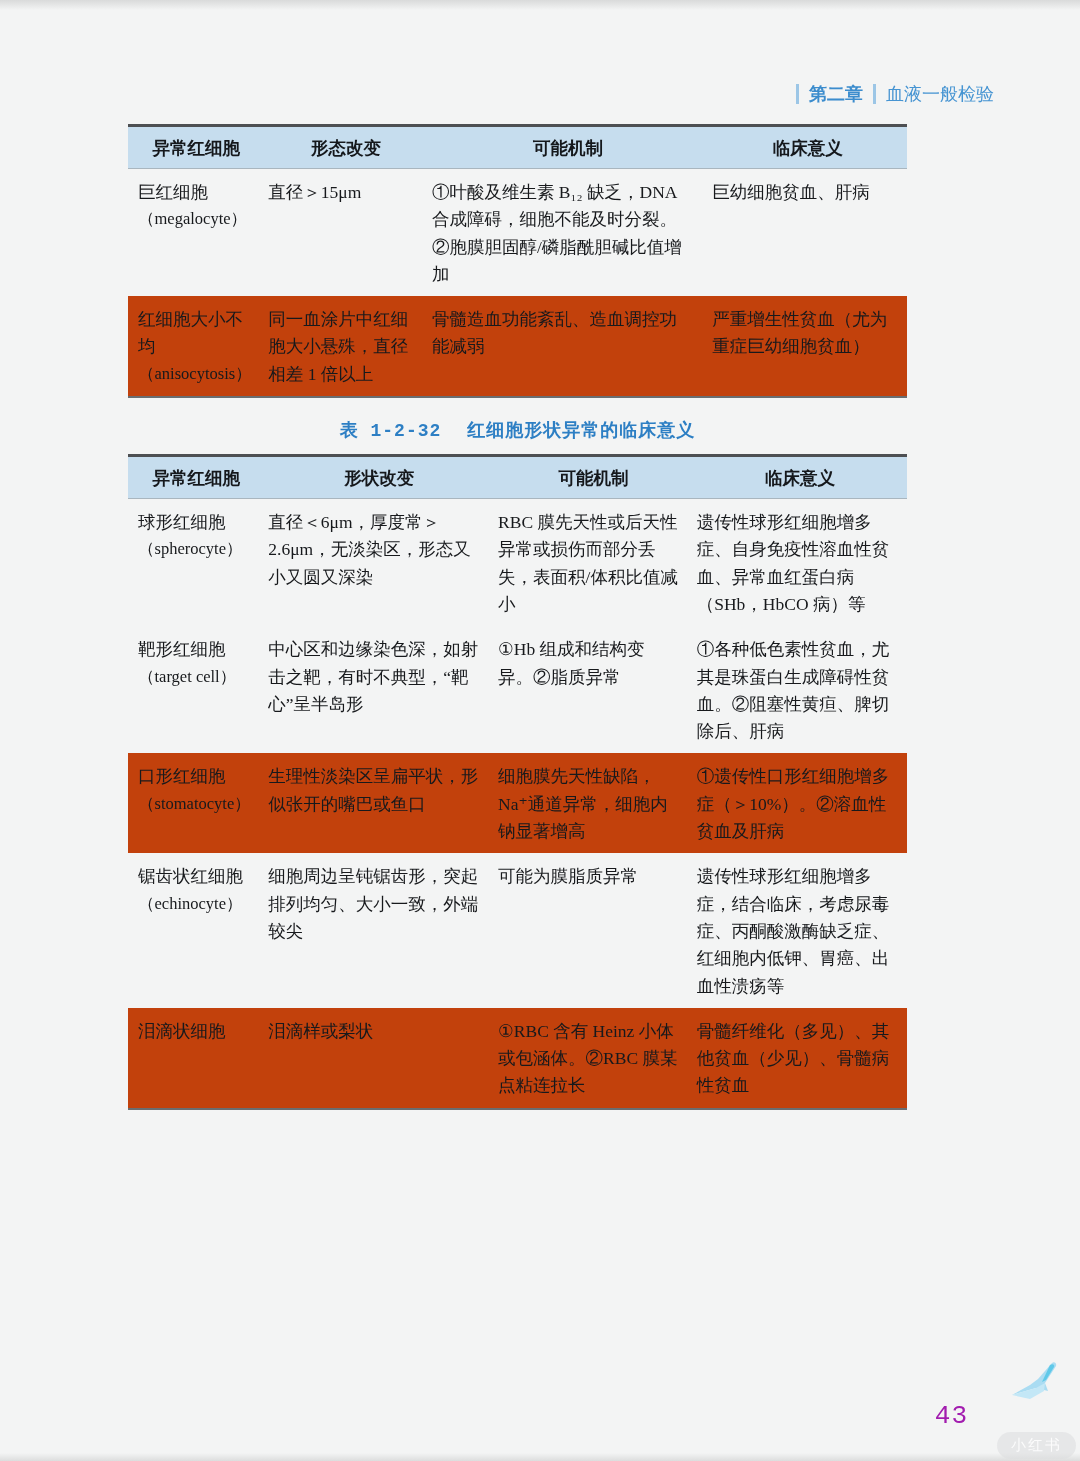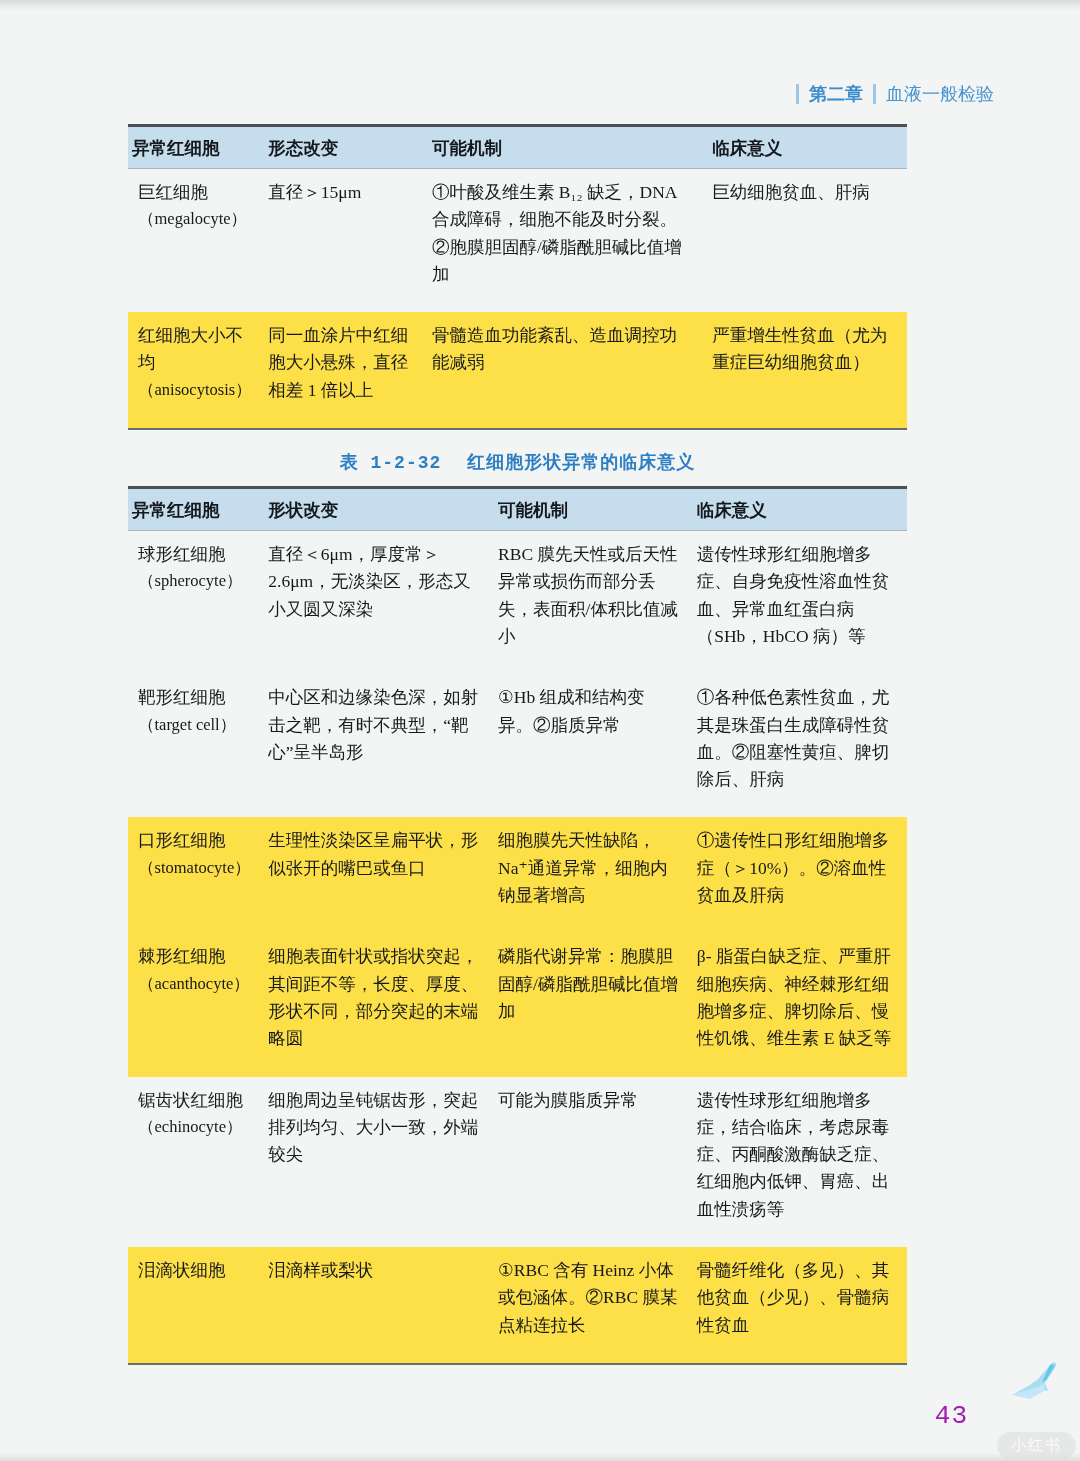--- a/index.html
+++ b/index.html
@@ -31,29 +31,29 @@
     padding-right:36px;margin-bottom:5px;letter-spacing:2px;
   }
   table{border-collapse:collapse;width:100%;table-layout:fixed;}
   .data-table{
     border-top:3px solid #4d4f52;
     border-bottom:2px solid #6a6d70;
   }
   thead th{
     background:#c6ddee;
     font-weight:bold;font-size:17.5px;color:#15181c;
-    padding:9px 4px 8px 4px;text-align:left;
+    padding:9px 4px 8px 4px;text-align:center;
     border-bottom:1px solid #a9b6bf;
   }
   tbody td{
     vertical-align:top;font-size:17.5px;line-height:1.56;
-    padding:10px 14px 24px 4px;color:#17191c;
+    padding:10px 14px 8px 4px;color:#17191c;
   }
   tbody td:first-child{padding-left:10px;}
-  tbody tr.stripe{background:#fde047;}
+  tbody tr.stripe{background:#c2410c;}
   .cell-en{display:block;font-size:16.5px;}
   .table-title{
     margin:20px 0 12px 0;text-align:center;
     font-family:Liberation Mono, monospace;
     font-weight:bold;font-size:18px;color:#2d7fc4;letter-spacing:1px;
   }
   .table-title .tno{margin-right:26px;}
   .page-number{
     position:absolute;right:112px;bottom:30px;
     font-family:Liberation Mono, monospace;
@@ -144,26 +144,20 @@
           <td>中心区和边缘染色深，如射击之靶，有时不典型，“靶心”呈半岛形</td>
           <td>①Hb 组成和结构变异。②脂质异常</td>
           <td>①各种低色素性贫血，尤其是珠蛋白生成障碍性贫血。②阻塞性黄疸、脾切除后、肝病</td>
         </tr>
         <tr class="stripe">
           <td><span>口形红细胞</span><span class="cell-en">（stomatocyte）</span></td>
           <td>生理性淡染区呈扁平状，形似张开的嘴巴或鱼口</td>
           <td>细胞膜先天性缺陷，Na⁺通道异常，细胞内钠显著增高</td>
           <td>①遗传性口形红细胞增多症（＞10%）。②溶血性贫血及肝病</td>
         </tr>
-        <tr class="stripe">
-          <td><span>棘形红细胞</span><span class="cell-en">（acanthocyte）</span></td>
-          <td>细胞表面针状或指状突起，其间距不等，长度、厚度、形状不同，部分突起的末端略圆</td>
-          <td>磷脂代谢异常：胞膜胆固醇/磷脂酰胆碱比值增加</td>
-          <td>β- 脂蛋白缺乏症、严重肝细胞疾病、神经棘形红细胞增多症、脾切除后、慢性饥饿、维生素 E 缺乏等</td>
-        </tr>
         <tr>
           <td><span>锯齿状红细胞</span><span class="cell-en">（echinocyte）</span></td>
           <td>细胞周边呈钝锯齿形，突起排列均匀、大小一致，外端较尖</td>
           <td>可能为膜脂质异常</td>
           <td>遗传性球形红细胞增多症，结合临床，考虑尿毒症、丙酮酸激酶缺乏症、红细胞内低钾、胃癌、出血性溃疡等</td>
         </tr>
         <tr class="stripe">
           <td><span>泪滴状细胞</span></td>
           <td>泪滴样或梨状</td>
           <td>①RBC 含有 Heinz 小体或包涵体。②RBC 膜某点粘连拉长</td>

